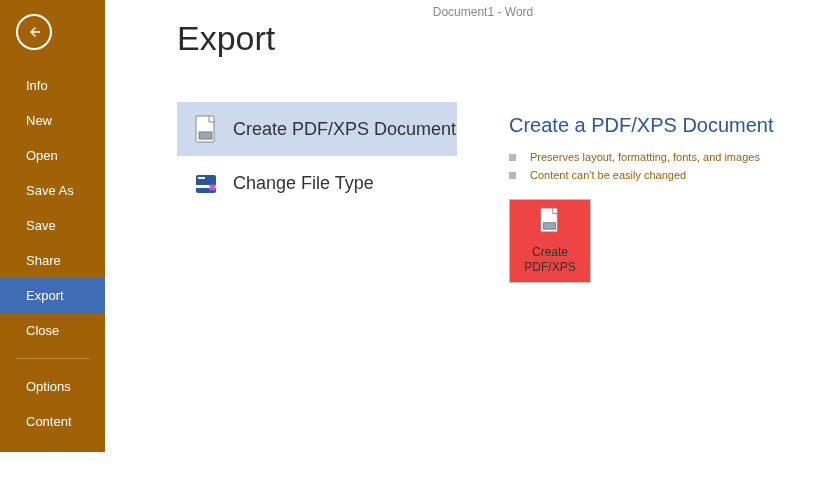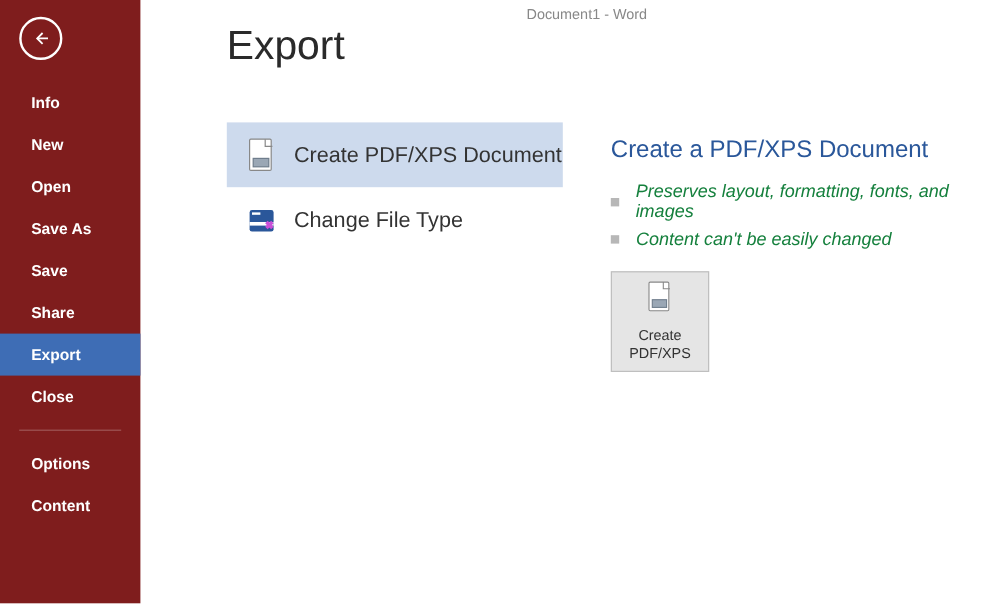--- a/index.html
+++ b/index.html
@@ -8,26 +8,25 @@
     font-size: 13px;
     width: 829px;
     height: 503px;
     overflow: hidden;
     background: #fff;
     display: flex;
     color: #333;
   }
   .sidebar {
     width: 122px;
-    height: 503px;
-    background: #7f1d1d;
+    height: 452px;
+    background: #a16207;
     display: flex;
     flex-direction: column;
     color: #fff;
-    font-weight: bold;
   }
   .back-btn {
     width: 36px;
     height: 36px;
     border: 2px solid #fff;
     border-radius: 50%;
     margin: 14px 0 18px 16px;
     display: flex;
     align-items: center;
     justify-content: center;
@@ -84,34 +83,33 @@
     width: 30px;
     display: flex;
     justify-content: center;
   }
   .option .label {
     margin-left: 12px;
     font-size: 18px;
     color: #333;
   }
   .right-col {
-    margin-left: 40px;
+    margin-left: 52px;
     width: 320px;
   }
   .detail-title {
     font-size: 20px;
     color: #2a579a;
     margin-top: 12px;
     margin-bottom: 14px;
   }
   .bullets {
     list-style: none;
-    font-size: 15px;
-    color: #15803d;
-    font-style: italic;
+    font-size: 11px;
+    color: #a16207;
   }
   .bullets li {
     display: flex;
     align-items: center;
     margin-bottom: 6px;
   }
   .bullets li::before {
     content: "";
     width: 7px;
     height: 7px;
@@ -126,21 +124,21 @@
     border: 1px solid #bfbfbf;
     display: flex;
     flex-direction: column;
     align-items: center;
     justify-content: center;
     font-size: 12px;
     color: #333;
     text-align: center;
     line-height: 1.25;
     cursor: pointer;
-    background: #e5e5e5;
+    background: #ef4444;
   }
   .action-btn .icon-slot { margin-bottom: 8px; }
 </style>
 </head>
 <body>
 
 <div class="sidebar">
   <div class="back-btn">
     <svg width="18" height="18" viewBox="0 0 24 24" fill="none" stroke="#fff" stroke-width="2">
         <path d="M14 6l-6 6 6 6"></path>

